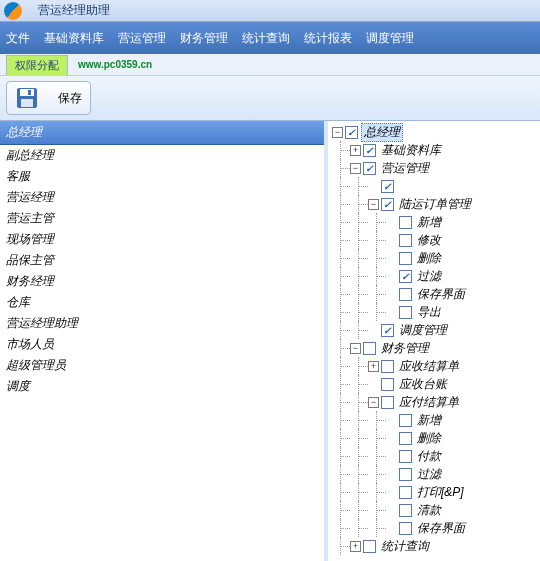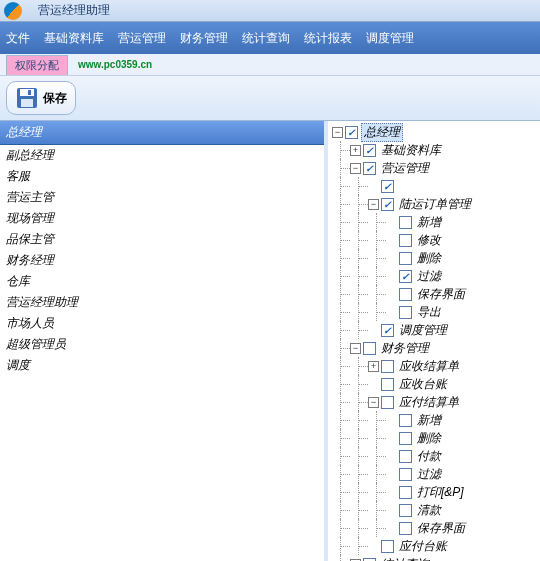--- a/index.html
+++ b/index.html
@@ -7,25 +7,25 @@
 
 .titlebar { height: 22px; background: linear-gradient(#dce8f8, #c5d9f0); border-bottom: 1px solid #8fa8c7; display: flex; align-items: center; padding: 0 4px; }
 .titlebar .logo { width: 28px; height: 18px; position: relative; margin-right: 6px; }
 .titlebar .logo::before { content: ""; position: absolute; width: 18px; height: 18px; border-radius: 50%; background: conic-gradient(from 45deg, #f7941e, #f7941e 50%, #0b7dc9 50%, #0b7dc9); left: 0; }
 .titlebar .title { color: #1a3a6a; }
 
 .menubar { height: 24px; background: linear-gradient(#5b8dd6, #3e6fb7); display: flex; align-items: center; padding: 16px 6px; gap: 14px; color: #fff; }
 .menubar span { cursor: default; }
 
 .subbar { height: 22px; display: flex; align-items: center; padding: 0 6px; gap: 10px; border-bottom: 1px solid #bfd0e6; background: #eaf1fb; }
-.subbar .tab { background: #f9a8d4; border: 1px solid #9fb8d8; border-bottom: none; padding: 2px 8px; font-size: 11px; color: #2a4a7a; }
+.subbar .tab { background: #bef264; border: 1px solid #9fb8d8; border-bottom: none; padding: 2px 8px; font-size: 11px; color: #2a4a7a; }
 .subbar .link { color: #0a8a2a; font-weight: bold; font-size: 10px; }
 
 .toolbar { height: 45px; background: linear-gradient(#eef4fc, #d9e7f8); border-bottom: 1px solid #9fb8d8; display: flex; align-items: center; padding: 4px 6px; }
-.toolbtn { display: flex; align-items: center; gap: 4px; border: 1px solid #9fb8d8; background: linear-gradient(#fff, #e5eefb); padding: 4px 8px; border-radius: 10px; font-weight: bold; }
+.toolbtn { display: flex; align-items: center; gap: 19px; border: 1px solid #9fb8d8; background: linear-gradient(#fff, #e5eefb); padding: 4px 8px; border-radius: 4px; }
 .toolbtn .flop { width: 24px; height: 24px; }
 .toolbtn .flop svg { width: 24px; height: 24px; }
 
 .main { display: flex; height: calc(561px - 22px - 24px - 22px - 45px); font-style: italic; }
 .left { width: 328px; border-right: 4px solid #d9e7f8; overflow: auto; }
 .left .header { background: linear-gradient(#6fa0e8, #4a7fcf); color: #fff; padding: 3px 6px; border-bottom: 1px solid #2a5a9f; }
 .left .item { padding: 2px 6px; cursor: default; }
 .right { flex: 1; overflow: auto; padding: 2px 2px 2px 4px; }
 
 .tree ul { list-style: none; padding-left: 0; }
@@ -77,20 +77,21 @@
     <span>保存</span>
   </div>
 </div>
 
 <div class="main">
   <div class="left">
     <div class="header">总经理</div>
     <div id="role-items">
         <div class="item">副总经理</div>
         <div class="item">客服</div>
+        <div class="item">营运经理</div>
         <div class="item">营运主管</div>
         <div class="item">现场管理</div>
         <div class="item">品保主管</div>
         <div class="item">财务经理</div>
         <div class="item">仓库</div>
         <div class="item">营运经理助理</div>
         <div class="item">市场人员</div>
         <div class="item">超级管理员</div>
         <div class="item">调度</div>
       </div>
@@ -307,29 +308,20 @@
             <span class="ind"></span>
             <span class="ind"></span>
             <span class="spacer"></span>
             <span class="cb"></span>
             <span class="lbl">保存界面</span>
           </div>
         </li>
         <li>
           <div class="row">
             <span class="ind"></span>
-            <span class="ind"></span>
-            <span class="spacer"></span>
-            <span class="cb"></span>
-            <span class="lbl">应付台账</span>
-          </div>
-        </li>
-        <li>
-          <div class="row">
-            <span class="ind"></span>
             <span class="toggle">+</span>
             <span class="cb"></span>
             <span class="lbl">统计查询</span>
           </div>
         </li>
       </ul>
   </div>
 </div>
 
 </body></html>

